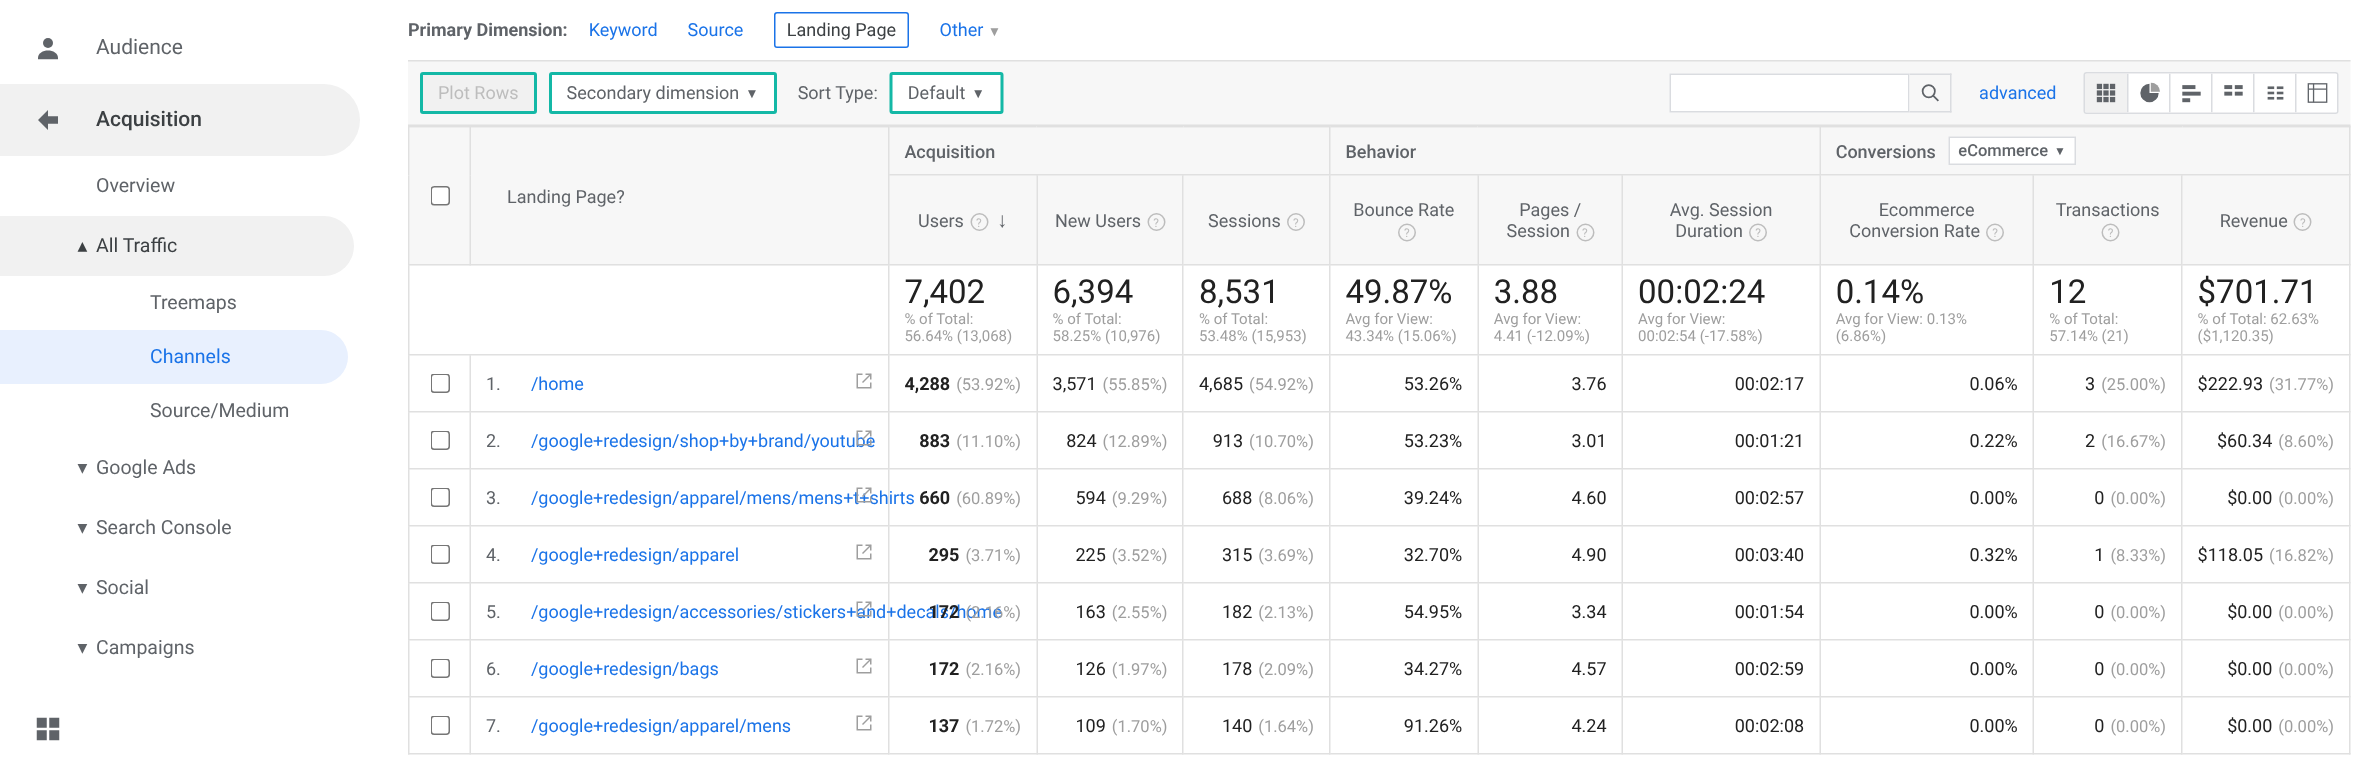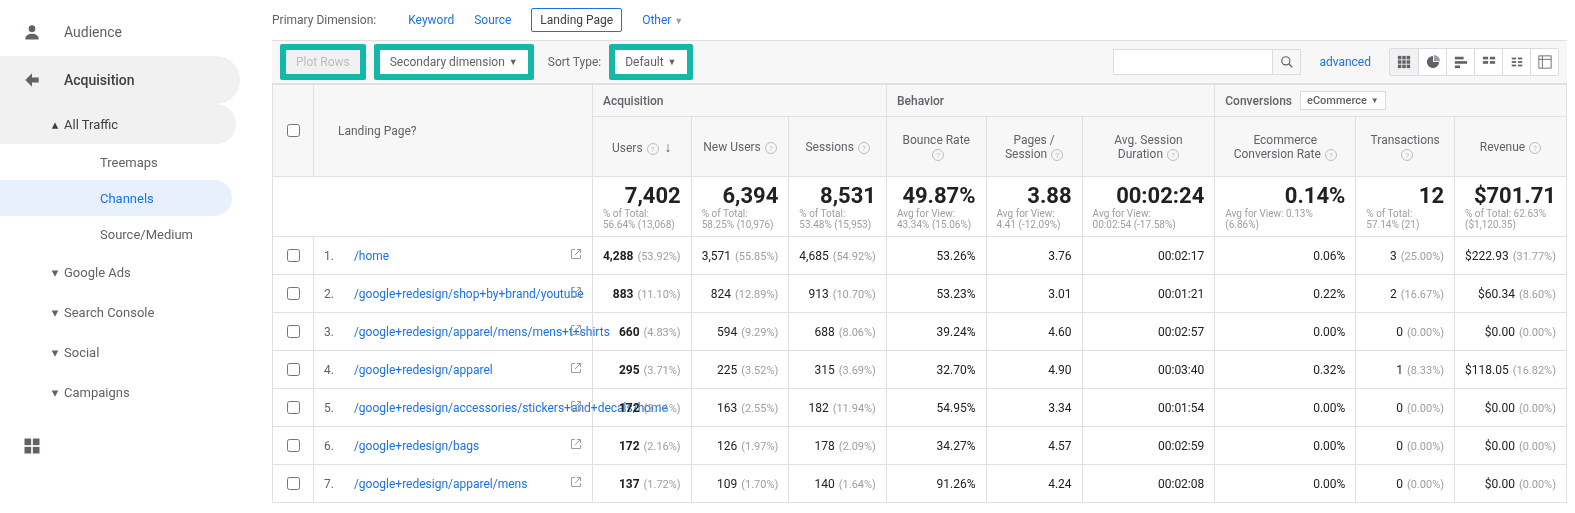--- a/index.html
+++ b/index.html
@@ -66,37 +66,37 @@
     margin-right: 24px;
   }
 
   .main { flex: 1; padding: 0 8px 0 16px; }
   .dim-row {
     display: flex; align-items: center;
     height: 40px;
     font-size: 12px;
     color: #5f6368;
   }
-  .dim-row .lbl { margin-right: 22px; }
+  .dim-row .lbl { margin-right: 4px; font-weight: bold; }
   .dim-row a { color: #1a73e8; margin: 2px 10px; cursor: pointer; }
   .dim-row a.sel {
     color: #3c4043; border: 1px solid #1a73e8;
     padding: 4px 8px; border-radius: 2px;
   }
   .toolbar {
     display: flex; align-items: center;
     height: 44px;
     border-top: 1px solid #e0e0e0;
     border-bottom: 1px solid #e0e0e0;
     background: #f7f7f7;
     padding: 0 8px;
     gap: 8px;
   }
   .btn {
-    border: 6px solid #14b8a6; background: #fff;
+    border: 2px solid #14b8a6; background: #fff;
     padding: 5px 10px; font-size: 12px; color: #5f6368;
     border-radius: 2px; cursor: pointer;
     display:flex; align-items:center; gap:4px;
   }
   .btn.disabled { background:#f1f1f1; color:#bdbdbd; cursor:default;}
   .toolbar .spacer { flex:1; }
   .search-wrap { display:flex; }
   .search-wrap input { border:1px solid #dadce0; height:26px; width:160px; padding:0 6px; font-size:12px;}
   .search-wrap .sbtn { border:1px solid #dadce0; border-left:none; width:28px; display:flex; align-items:center; justify-content:center; background:#f7f7f7; cursor:pointer;}
   .adv { color:#1a73e8; font-size:12px; margin:12px 10px; cursor:pointer;}
@@ -112,21 +112,21 @@
     border: 1px solid #e0e0e0;
     padding: 6px 10px;
   }
   thead th { background: #f7f7f7; font-weight: 400; color:#5f6368; text-align:left;}
   .col-head { text-align:center !important; height:56px; vertical-align:middle;}
   .col-head .help { display:inline-block; width:12px; height:12px; border:1px solid #bdbdbd; border-radius:50%; font-size:8px; color:#bdbdbd; line-height:11px; text-align:center; margin-left:4px;}
   .grp-head { text-align:left !important; font-weight:500; padding:8px 10px;}
   .dim-cell { vertical-align:middle; }
   .chk-col { width:30px; text-align:center !important;}
   .summary td { background:#fff; vertical-align: top; padding:10px;}
-  .summary .big { font-size:22px; font-weight:700; color:#212121; display:block; text-align:right;}
+  .summary .big { font-size:22px; font-weight:400; color:#212121; display:block; text-align:left;}
   .summary .sub { font-size:10px; color:#9e9e9e; text-align:left; display:block;}
   tbody.rows td { height:38px; vertical-align:middle;}
   tbody.rows .num { text-align:right; white-space:nowrap;}
   tbody.rows .pct { color:#9e9e9e; font-size:11px; margin-left:4px;}
   tbody.rows .lnk { color:#1a73e8; cursor:pointer; }
   tbody.rows .idx { text-align:right; width:20px; color:#5f6368;}
   tbody.rows .page-cell { display:flex; align-items:flex-end; gap:6px;}
   tbody.rows .ext { color:#9e9e9e; cursor:pointer; }
   .sort-arrow { font-size:14px; color:#5f6368; margin-left:6px;}
   .conv-drop { border:1px solid #dadce0; background:#fff; padding:2px 6px; font-size:11px; display:inline-flex; align-items:center; gap:4px; cursor:pointer;}
@@ -149,20 +149,23 @@
       </span>
       <span>Audience</span>
     </div>
     <div class="nav-item top expanded">
       <span class="ico">
         <svg width="20" height="20" viewBox="0 0 24 24" fill="#5f6368">
             <path d="M4 12l8-8v5h8v6h-8v5z"></path>
           </svg>
       </span>
       <span>Acquisition</span>
+    </div>
+    <div class="sub-item">
+      <span>Overview</span>
     </div>
     <div class="sub-item caret active-parent">
       <span class="caret-ico">▴</span>
       <span>All Traffic</span>
     </div>
     <div class="sub-sub">
       <span>Treemaps</span>
     </div>
     <div class="sub-sub active">
       <span>Channels</span>
@@ -425,21 +428,21 @@
         <span class="lnk" style="max-width:210px;display:inline-block">/google+redesign/apparel/mens/mens+t+shirts</span>
         <span class="ext" style="margin-left:auto">
           <svg width="12" height="12" viewBox="0 0 24 24" fill="none" stroke="#9e9e9e" stroke-width="2">
                     <path d="M14 3h7v7"></path>
                     <path d="M10 14L21 3"></path>
                     <path d="M21 14v7H3V3h7"></path>
                   </svg>
         </span>
       </div>
     </td>
-    <td class="num"><b>660</b><span class="pct">(4.83%)</span></td>
+    <td class="num"><b>660</b><span class="pct">(60.89%)</span></td>
     <td class="num">594<span class="pct">(9.29%)</span></td>
     <td class="num">688<span class="pct">(8.06%)</span></td>
     <td class="num">39.24%</td>
     <td class="num">4.60</td>
     <td class="num">00:02:57</td>
     <td class="num">0.00%</td>
     <td class="num">0<span class="pct">(0.00%)</span></td>
     <td class="num">$0.00<span class="pct">(0.00%)</span></td>
           </tr>
           <tr>
@@ -477,21 +480,21 @@
           <svg width="12" height="12" viewBox="0 0 24 24" fill="none" stroke="#9e9e9e" stroke-width="2">
                     <path d="M14 3h7v7"></path>
                     <path d="M10 14L21 3"></path>
                     <path d="M21 14v7H3V3h7"></path>
                   </svg>
         </span>
       </div>
     </td>
     <td class="num"><b>172</b><span class="pct">(2.16%)</span></td>
     <td class="num">163<span class="pct">(2.55%)</span></td>
-    <td class="num">182<span class="pct">(11.94%)</span></td>
+    <td class="num">182<span class="pct">(2.13%)</span></td>
     <td class="num">54.95%</td>
     <td class="num">3.34</td>
     <td class="num">00:01:54</td>
     <td class="num">0.00%</td>
     <td class="num">0<span class="pct">(0.00%)</span></td>
     <td class="num">$0.00<span class="pct">(0.00%)</span></td>
           </tr>
           <tr>
     <td class="chk-col"><input type="checkbox" style=""></td>
     <td class="idx" style="border-right:none;width:24px">6.</td>

